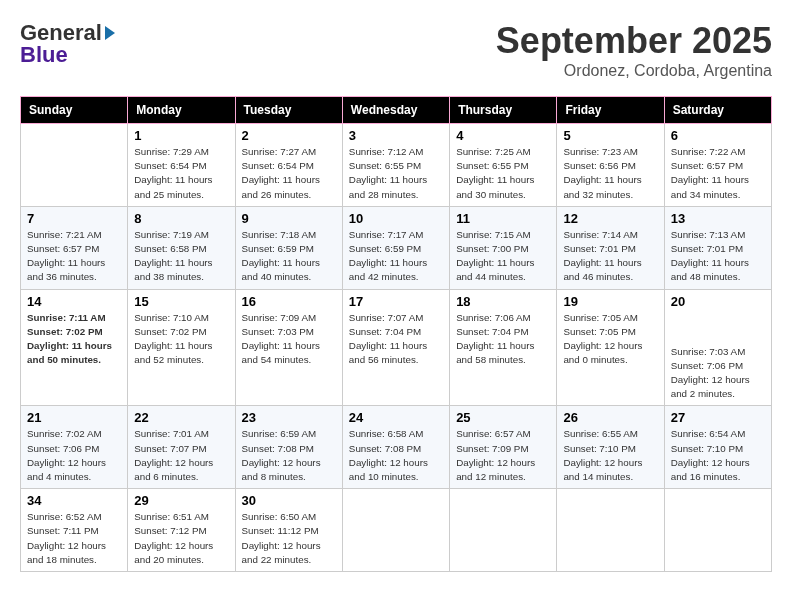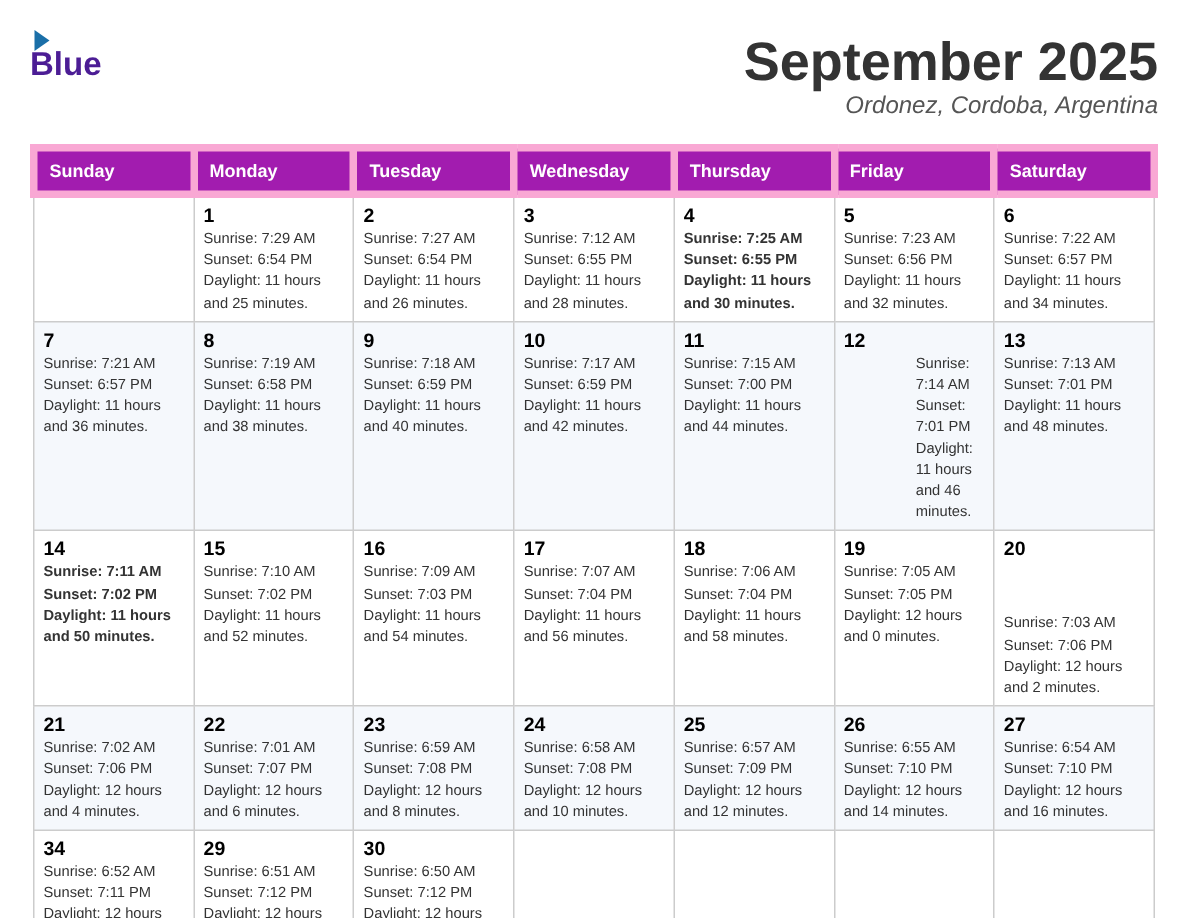--- a/index.html
+++ b/index.html
@@ -24,34 +24,33 @@
     .logo-line1 { display: flex; align-items: center; }
     .title-area { text-align: right; }
     .month-title {
       font-size: 36px;
       font-weight: bold;
       color: #333;
     }
     .location-title {
       font-size: 16px;
       color: #555;
-      font-style: italic;
     }
     .calendar-table {
       width: 100%;
       border-collapse: collapse;
       font-size: 10.5px;
     }
     .calendar-table th {
-      background-color: #a21caf;
+      background-color: #000000;
       color: #fff;
       text-align: left;
       padding: 6px 8px;
       font-size: 12px;
-      border: 5px solid #f9a8d4;
+      border: 1px solid #f9a8d4;
     }
     .calendar-table td {
       border: 1px solid #ccc;
       vertical-align: top;
       padding: 4px 6px;
       min-height: 80px;
       width: 14.28%;
       background: #fff;
     }
     .calendar-table tr:nth-child(even) td {
@@ -70,20 +69,21 @@
     .empty-cell {
       background: #fff !important;
     }
   </style>
 </head>
 <body>
 
 <div class="header-area">
   <div class="logo">
     <div class="logo-line1">
+      <span style="font-size:22px;font-weight:bold;color:#333;">General</span>
       <span style="display:inline-block;width:0;height:0;border-left:10px solid #1a6fa8;border-top:7px solid transparent;border-bottom:7px solid transparent;margin-left:3px;"></span>
     </div>
     <span style="font-size:22px;font-weight:bold;color:#4c1d95;margin-top:-4px;">Blue</span>
   </div>
   <div class="title-area">
     <div class="month-title">September 2025</div>
     <div class="location-title">Ordonez, Cordoba, Argentina</div>
   </div>
 </div>
 
@@ -115,21 +115,21 @@
 Daylight: 11 hours and 26 minutes.</div>
         </td>
         <td>
           <div class="day-number">3</div>
           <div class="day-info" style="white-space: pre-line;">Sunrise: 7:12 AM
 Sunset: 6:55 PM
 Daylight: 11 hours and 28 minutes.</div>
         </td>
         <td>
           <div class="day-number">4</div>
-          <div class="day-info" style="white-space: pre-line; font-weight: bold;">Sunrise: 7:25 AM
+          <div class="day-info" style="white-space: pre-line;">Sunrise: 7:25 AM
 Sunset: 6:55 PM
 Daylight: 11 hours and 30 minutes.</div>
         </td>
         <td>
           <div class="day-number">5</div>
           <div class="day-info" style="white-space: pre-line;">Sunrise: 7:23 AM
 Sunset: 6:56 PM
 Daylight: 11 hours and 32 minutes.</div>
         </td>
         <td>
@@ -165,21 +165,21 @@
 Daylight: 11 hours and 42 minutes.</div>
         </td>
         <td>
           <div class="day-number">11</div>
           <div class="day-info" style="white-space: pre-line;">Sunrise: 7:15 AM
 Sunset: 7:00 PM
 Daylight: 11 hours and 44 minutes.</div>
         </td>
         <td>
           <div class="day-number">12</div>
-          <div class="day-info" style="white-space: pre-line; margin-left: 48px;">Sunrise: 7:14 AM
+          <div class="day-info" style="white-space: pre-line;">Sunrise: 7:14 AM
 Sunset: 7:01 PM
 Daylight: 11 hours and 46 minutes.</div>
         </td>
         <td>
           <div class="day-number">13</div>
           <div class="day-info" style="white-space: pre-line;">Sunrise: 7:13 AM
 Sunset: 7:01 PM
 Daylight: 11 hours and 48 minutes.</div>
         </td>
       </tr>
@@ -280,21 +280,21 @@
         </td>
         <td>
           <div class="day-number">29</div>
           <div class="day-info" style="white-space: pre-line;">Sunrise: 6:51 AM
 Sunset: 7:12 PM
 Daylight: 12 hours and 20 minutes.</div>
         </td>
         <td>
           <div class="day-number">30</div>
           <div class="day-info" style="white-space: pre-line;">Sunrise: 6:50 AM
-Sunset: 7:12 PM
+Sunset: 11:12 PM
 Daylight: 12 hours and 22 minutes.</div>
         </td>
         <td class="empty-cell"></td>
         <td class="empty-cell"></td>
         <td class="empty-cell"></td>
         <td class="empty-cell"></td>
       </tr>
     </tbody>
 </table>
 

